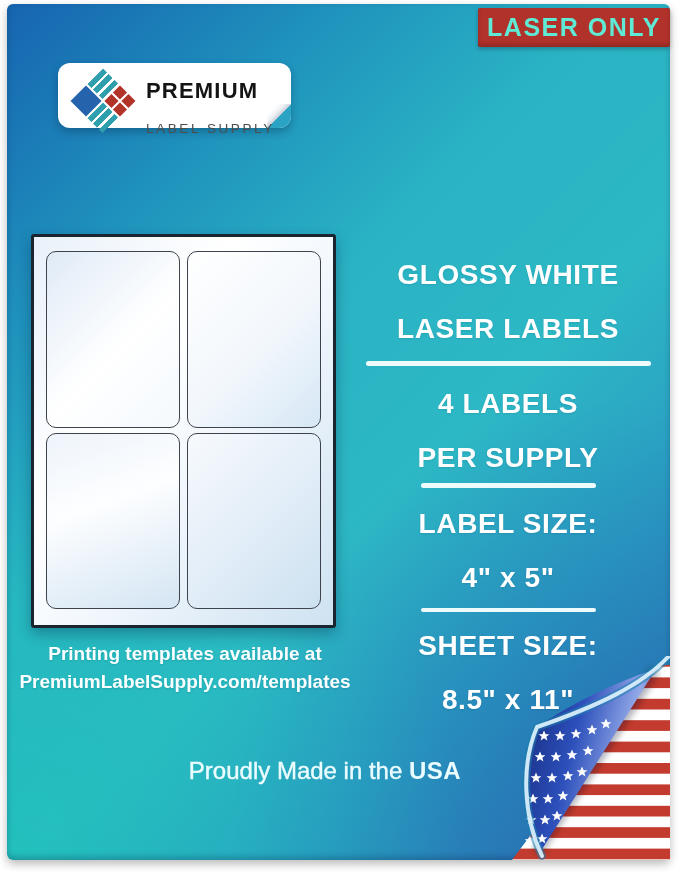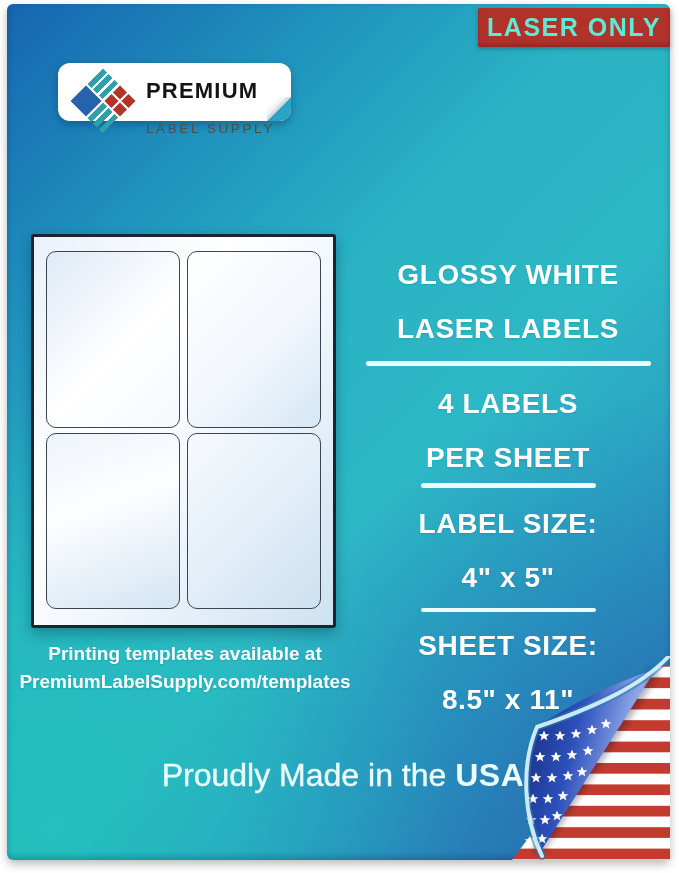--- a/index.html
+++ b/index.html
@@ -20,21 +20,21 @@
   .badge{
     position:absolute;left:478px;top:8px;width:192px;height:39px;
     background:#b1322a;border-radius:2px;
     display:flex;align-items:center;justify-content:center;
     box-shadow:inset 0 -3px 4px rgba(0,0,0,.18), 0 2px 4px rgba(0,0,0,.25);
   }
   .badge span{color:#5eead4;font-weight:800;font-size:25px;letter-spacing:1.5px;}
 
   
   .logo{
-    position:absolute;left:58px;top:63px;width:233px;height:58px;background:#ffffff;
+    position:absolute;left:58px;top:63px;width:233px;height:65px;background:#ffffff;
     border-radius:12px;box-shadow:0 4px 9px rgba(0,25,55,.3);
   }
   .peel-under{position:absolute;right:0;bottom:0;width:24px;height:24px;
     background:linear-gradient(to top left,#2aa3c4 0 49%,transparent 50%);
     border-bottom-right-radius:12px;}
   .peel-fold{position:absolute;right:0;bottom:0;width:24px;height:24px;
     background:linear-gradient(to top left,transparent 0 49%,#c6cfd8 50%,#eef1f4 62%,#ffffff 78%);
     border-bottom-right-radius:2px;}
   .mark-wrap{position:absolute;left:12px;top:5px;width:66px;height:66px;}
   .mark{position:absolute;left:10px;top:10px;width:46px;height:46px;transform:rotate(45deg);
@@ -69,21 +69,21 @@
   
   .right-col{position:absolute;left:362px;top:240px;width:292px;display:flex;flex-direction:column;align-items:center;}
   .big{color:#ffffff;font-weight:800;font-size:28px;line-height:38px;letter-spacing:.6px;text-align:center;white-space:nowrap;text-shadow:0 1px 2px rgba(0,40,70,.12);margin-top:16px;}
   .divider{background:#eefbfd;border-radius:3px;}
   .divider.wide{width:285px;height:5px;margin-top:13px;}
   .divider.narrow{width:175px;height:4.5px;}
   .mt19{margin-top:19px;} .mt6{margin-top:6px;} .mt17{margin-top:17px;}
   .mt11{margin-top:11px;} .mt15{margin-top:15px;text-align:right;}
 
   
-  .footer{position:absolute;left:158px;top:757px;width:370px;text-align:center;color:#ebfcff;font-size:32px;white-space:nowrap;}
+  .footer{position:absolute;left:140px;top:757px;width:370px;text-align:center;color:#ebfcff;font-size:24px;white-space:nowrap;}
   .footer .normal{font-weight:500;-webkit-text-stroke:.4px #ebfcff;}
   .footer .bold{font-weight:800;letter-spacing:.5px;}
 
   
   .flag{position:absolute;left:492px;top:656px;width:178px;height:204px;}
 </style>
 </head>
 <body>
 
 <div class="page">
@@ -127,21 +127,21 @@
   <div class="templates-note">
     <div>Printing templates available at</div>
     <div>PremiumLabelSupply.com/templates</div>
   </div>
 
   <div class="right-col">
     <div class="big">GLOSSY WHITE</div>
     <div class="big">LASER LABELS</div>
     <div class="divider wide"></div>
     <div class="big mt19">4 LABELS</div>
-    <div class="big">PER SHEET</div>
+    <div class="big">PER SUPPLY</div>
     <div class="divider narrow mt6"></div>
     <div class="big mt17">LABEL SIZE:</div>
     <div class="big">4" x 5"</div>
     <div class="divider narrow mt11"></div>
     <div class="big mt15">SHEET SIZE:</div>
     <div class="big">8.5" x 11"</div>
   </div>
 
   <div class="footer">
     <span class="normal">Proudly Made in the </span><span class="bold">USA</span>

